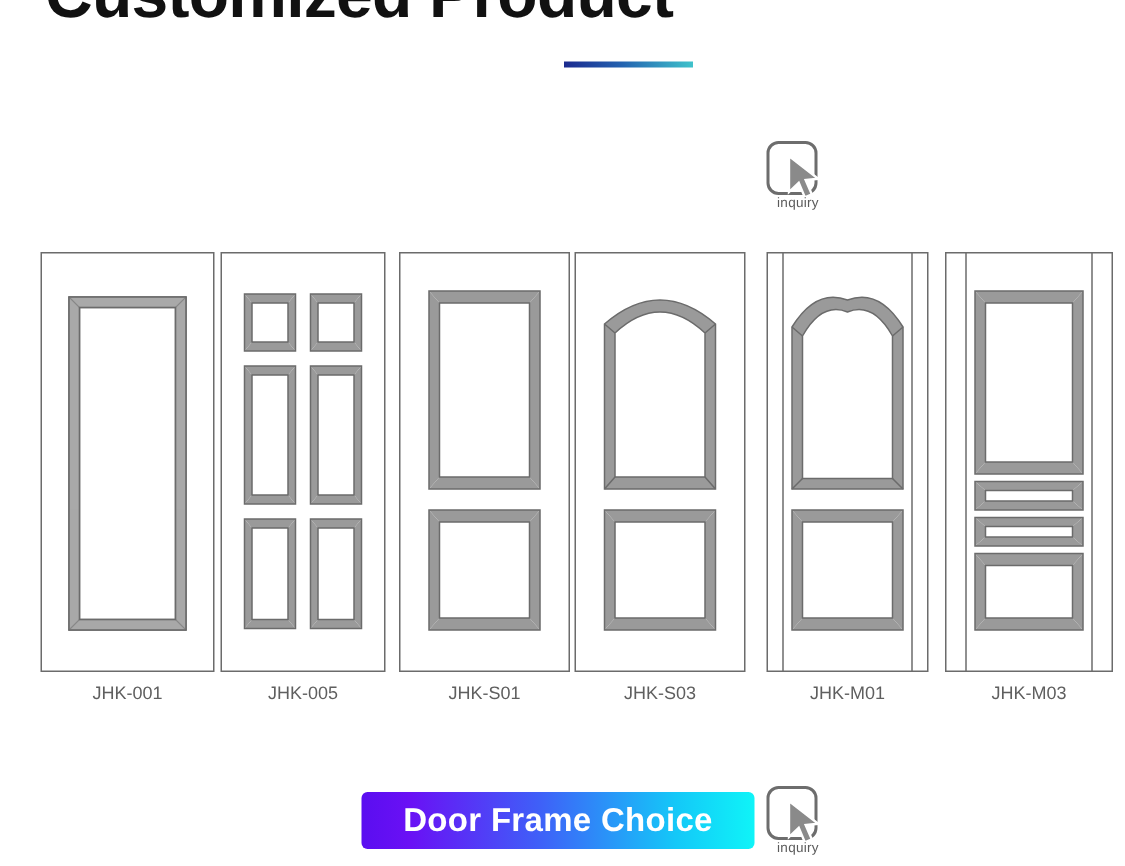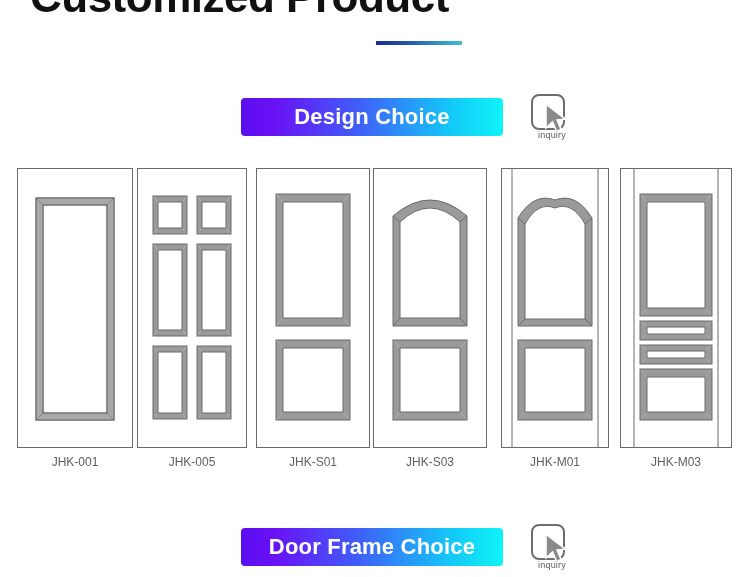--- a/index.html
+++ b/index.html
@@ -42,21 +42,21 @@
     background:linear-gradient(to right,#5a0ef0 0%,#6a10f5 12%,#3f5ff8 45%,#14c8f8 80%,#0ff4f8 100%);
     display:flex; align-items:center; justify-content:center;
     color:#ffffff;
     font-size:22px;
     font-weight:bold;
     letter-spacing:0.2px;
   }
 
   .inquiry-wrap {
     position:absolute;
-    left:531px; top:-4px;
+    left:511px; top:-4px;
     width:46px; height:52px;
   }
   .inquiry-box {
     position:absolute;
     left:0; top:0;
     width:34px; height:36px;
     border:2px solid #6d6d6d;
     border-radius:8px;
     background:#ffffff;
   }
@@ -69,21 +69,21 @@
     position:absolute;
     left:-1px; top:36px;
     width:44px;
     text-align:center;
     font-size:9px;
     color:#5a5a5a;
     letter-spacing:0.2px;
   }
 
   
-  #gallery { position:absolute; left:0; top:168px; width:608px; height:310px; }
+  #gallery { position:absolute; left:10px; top:168px; width:608px; height:310px; }
   .door-card { position:absolute; top:0; }
   .door-frame {
     position:absolute; left:0; top:0;
     width:100%; height:280px;
     border:1px solid #6b6b6b;
     background:#ffffff;
   }
   .door-label {
     position:absolute;
     left:-6px; top:287px;
@@ -95,21 +95,20 @@
   }
   .door-svg { position:absolute; left:0; top:0; }
 </style>
 </head>
 <body>
 
 <div id="page-title">Customized Product</div>
 <div id="title-underline"></div>
 
 <div class="section-row" id="design-row">
-  <div class="pill">Design Choice</div>
   <div class="inquiry-wrap">
     <div class="inquiry-box"></div>
     <svg class="cursor-icon" viewBox="0 0 26 30">
       <path d="M3 1 L3 25 L9.5 18.8 L13.6 28.6 L18.2 26.6 L14.1 17 L22.5 16.2 Z" fill="#8a8a8a" stroke="#ffffff" stroke-width="1.6"></path>
     </svg>
     <div class="inquiry-label">inquiry</div>
   </div>
 </div>
 
 <div id="gallery">

